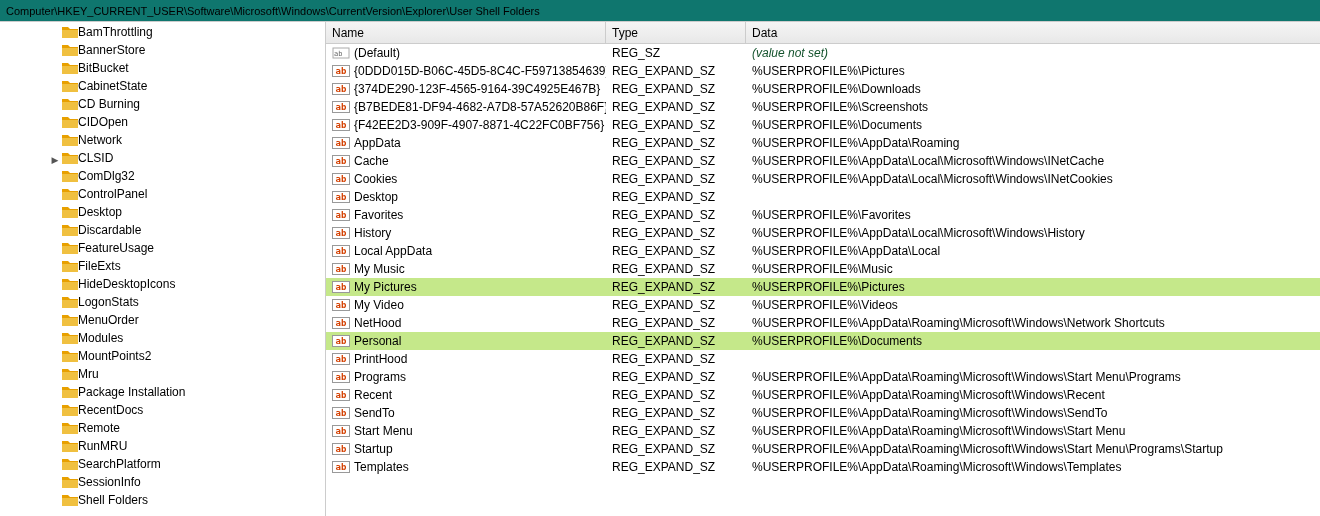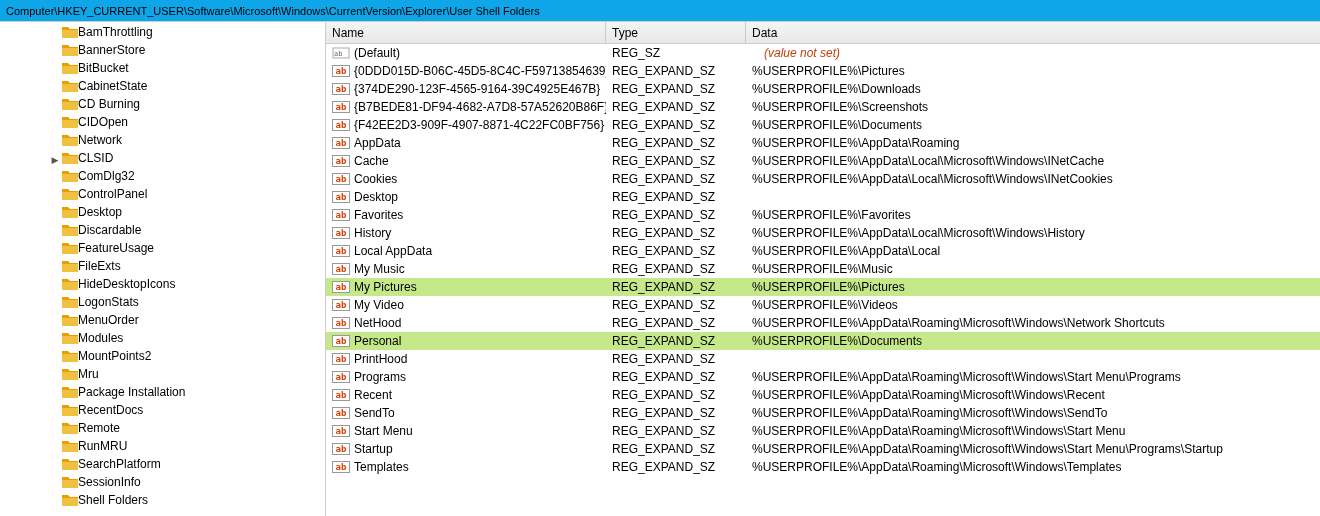--- a/index.html
+++ b/index.html
@@ -8,21 +8,21 @@
       font-size: 12px;
       background: #fff;
       color: #000;
       overflow: hidden;
       width: 1320px;
       height: 516px;
     }
 
     
     #address-bar {
-      background: #0ea5e9;
+      background: #0f766e;
       border-bottom: 1px solid #ccc;
       padding: 2px 6px;
       font-size: 11px;
       color: #000;
       height: 22px;
       display: flex;
       align-items: center;
     }
 
     
@@ -141,21 +141,21 @@
     .default-icon {
       display: inline-flex;
       align-items: center;
       justify-content: center;
       width: 18px;
       height: 12px;
       margin-right: 4px;
       flex-shrink: 0;
     }
 
-    .gray-text { color: #c2410c; font-style: italic; margin-left: 12px; }
+    .gray-text { color: #14532d; font-style: italic; }
 
     
     ::-webkit-scrollbar { width: 14px; height: 14px; }
     ::-webkit-scrollbar-track { background: #f5f5f5; }
     ::-webkit-scrollbar-thumb { background: #c0c0c0; border: 1px solid #999; }
     ::-webkit-scrollbar-button { background: #e0e0e0; height: 14px; }
   </style>
 </head>
 <body>
 

